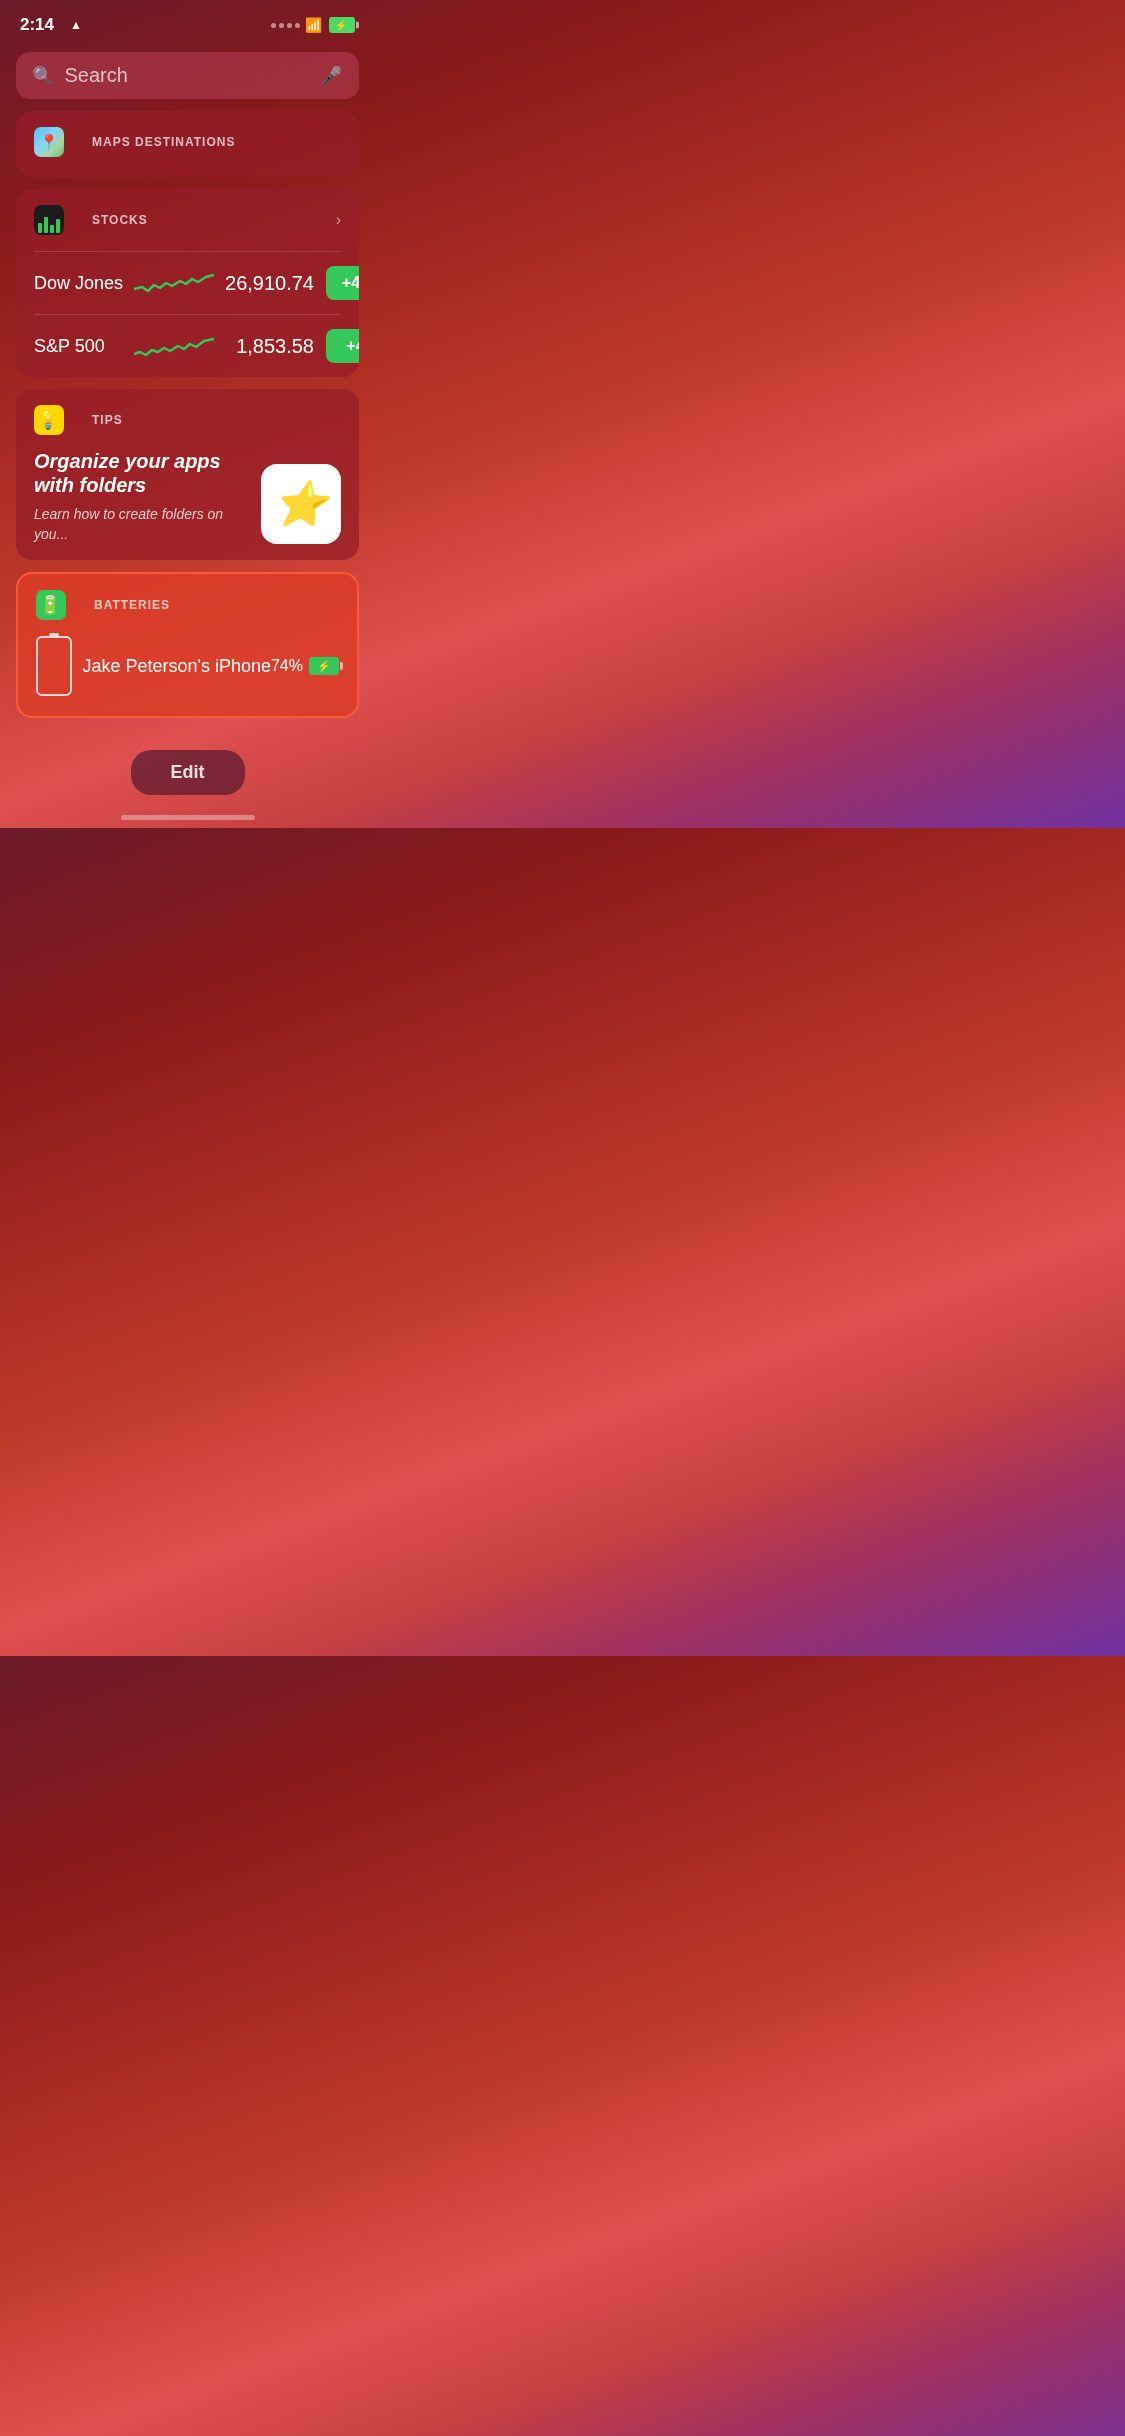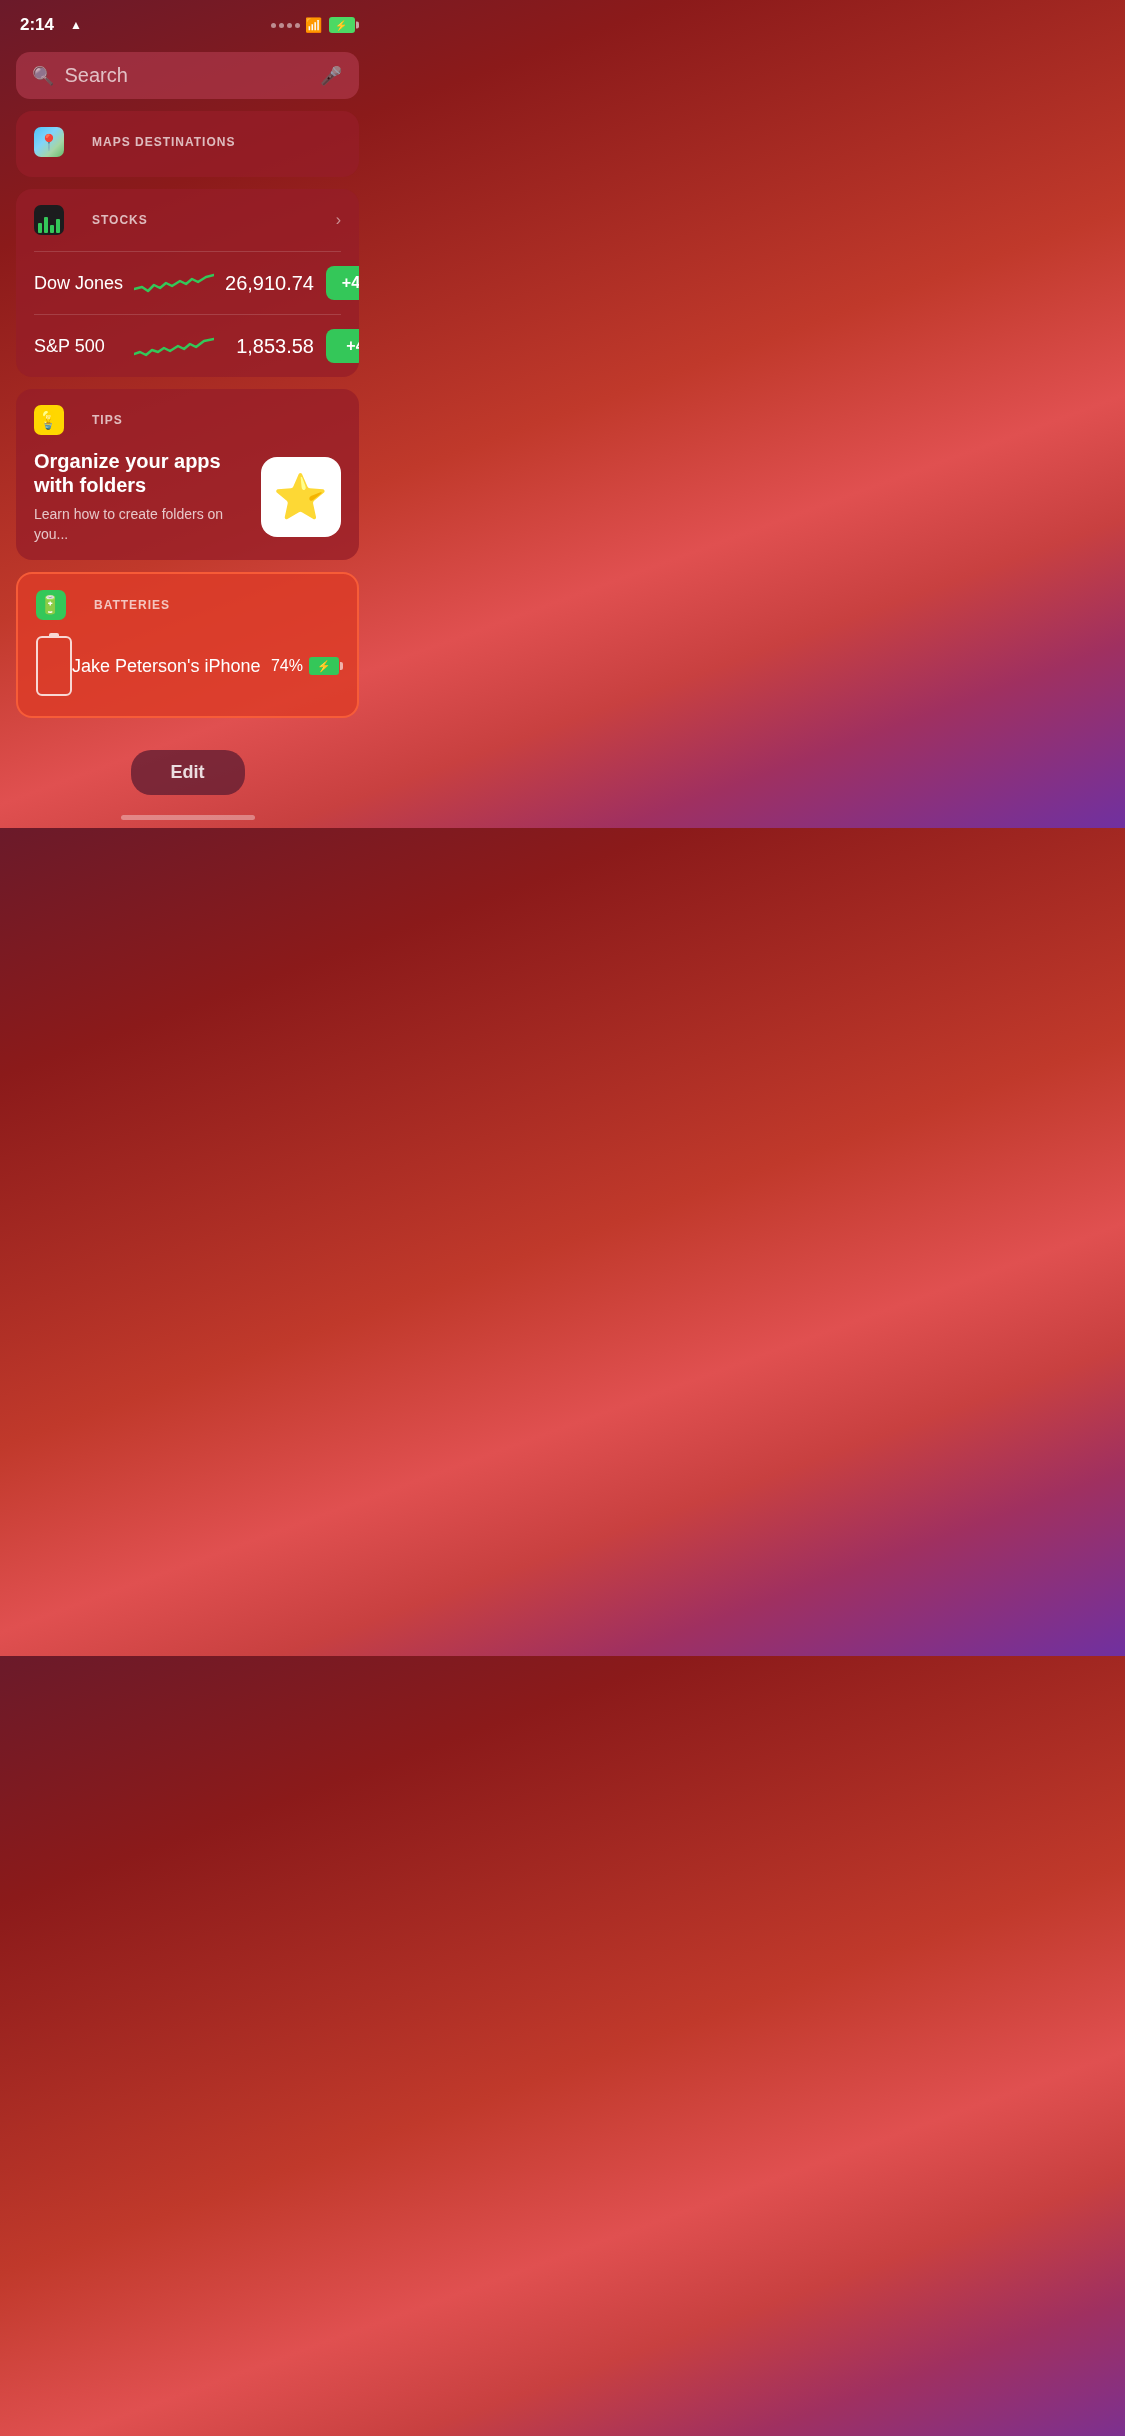--- a/index.html
+++ b/index.html
@@ -228,23 +228,24 @@
     .tips-widget {
       padding: 16px 18px;
     }
 
     .tips-app-icon {
       background: #ffd700;
     }
 
     .tips-content {
       display: flex;
-      align-items: center;
+      align-items: flex-end;
       gap: 4px;
       margin-top: 14px;
+      font-style: italic;
     }
 
     .tips-text {
       flex: 1;
     }
 
     .tips-title {
       font-size: 20px;
       font-weight: 700;
       color: white;
@@ -285,20 +286,21 @@
 
     .batteries-app-icon {
       background: #34c759;
     }
 
     .battery-device-row {
       display: flex;
       align-items: center;
       gap: 0;
       margin-top: 16px;
+      text-align: right;
     }
 
     .device-icon {
       width: 36px;
       height: 60px;
       border: 2px solid rgba(255,255,255,0.8);
       border-radius: 6px;
       display: flex;
       align-items: center;
       justify-content: center;

